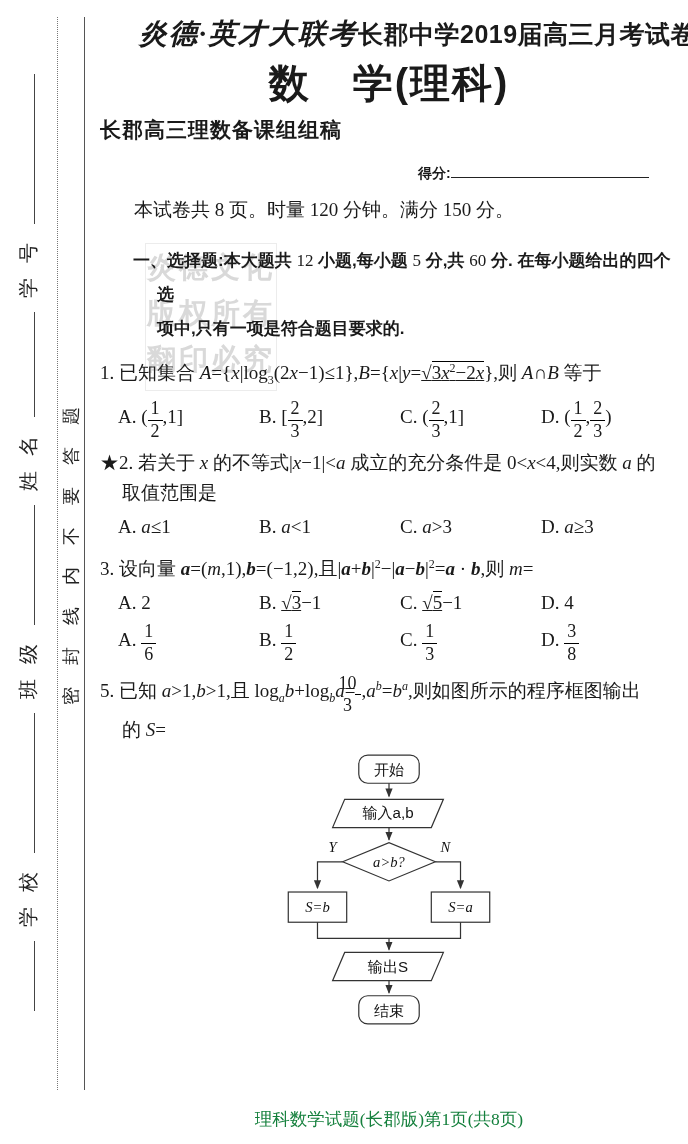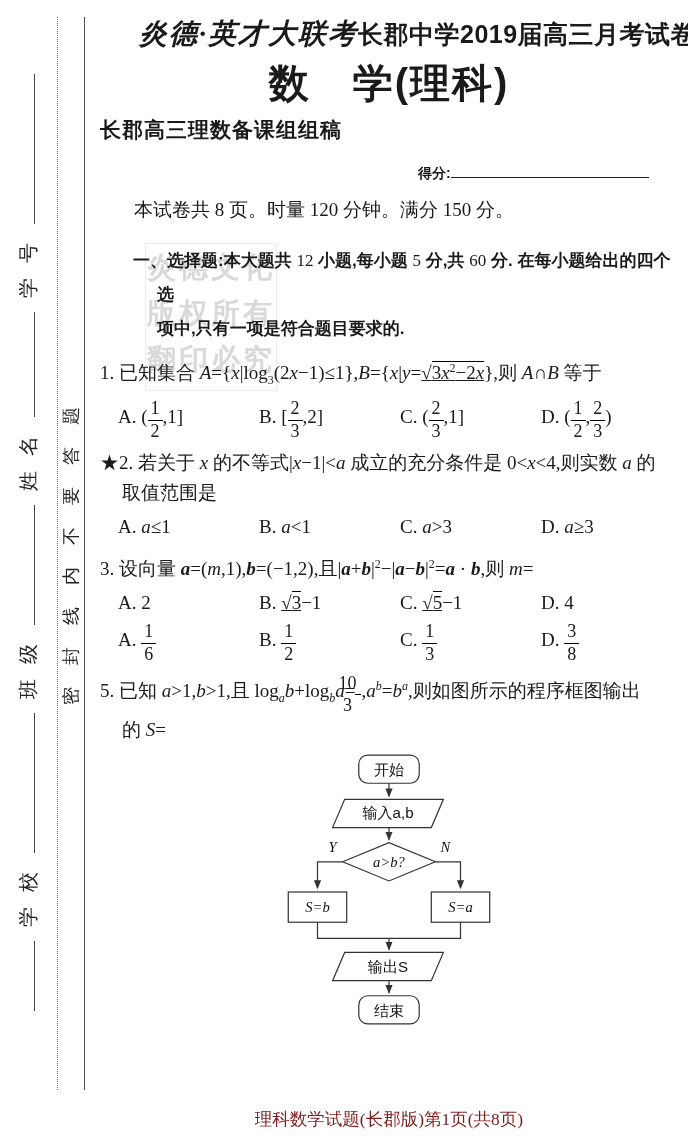--- a/index.html
+++ b/index.html
@@ -53,21 +53,21 @@
   .sq .rd{font-style:normal;}
   .sq .ov{border-top:1px solid #000;padding-top:0px;}
   .v i{font-weight:bold;}
   
   .flow{display:block;margin:6px auto 0 auto;}
   .flow .shape{fill:none;stroke:#333;stroke-width:1.2;}
   .flow text{fill:#111;font-family:"Liberation Sans","DejaVu Sans",sans-serif;font-size:15px;}
   .flow text.m{font-family:"Liberation Serif","DejaVu Serif",serif;font-style:italic;font-size:14.5px;}
   .flow line,.flow polyline{stroke:#333;stroke-width:1.2;fill:none;}
   .footer{position:absolute;left:100px;bottom:13px;width:578px;text-align:center;
-    font-size:17.5px;color:#7f1d1d;}
+    font-size:17.5px;color:#15803d;}
 </style>
 </head>
 <body>
 
 <div class="vdot"></div>
 <div class="vsolid"></div>
 
 <div class="rot fields-strip">
   <span class="wl" style="width:70px"></span>
   <span>学 校</span>

